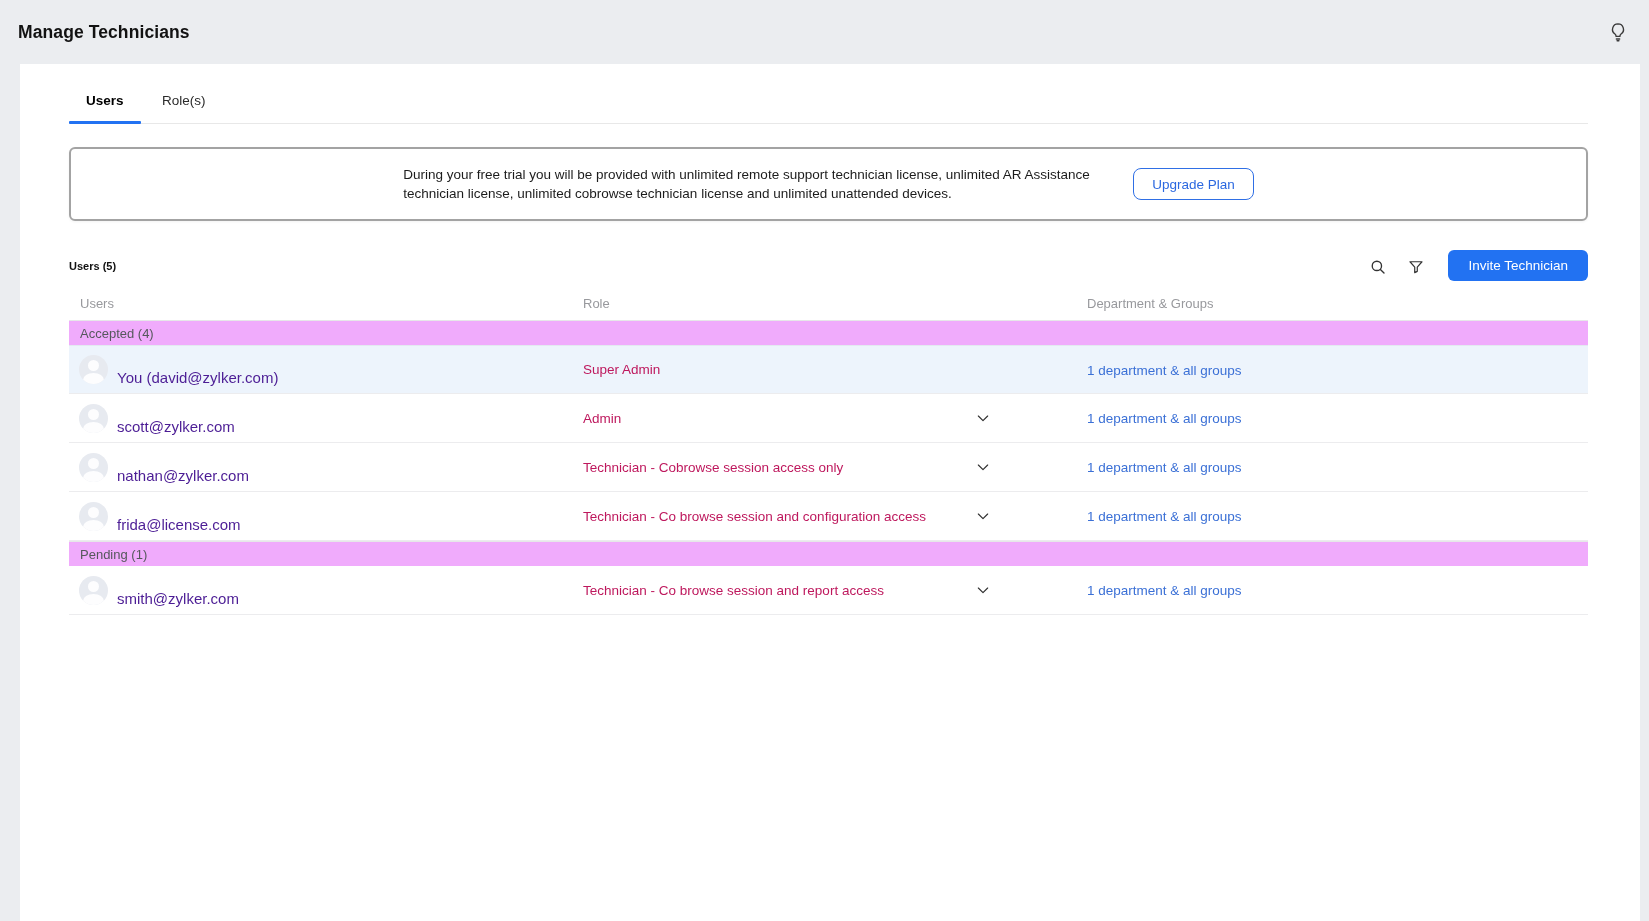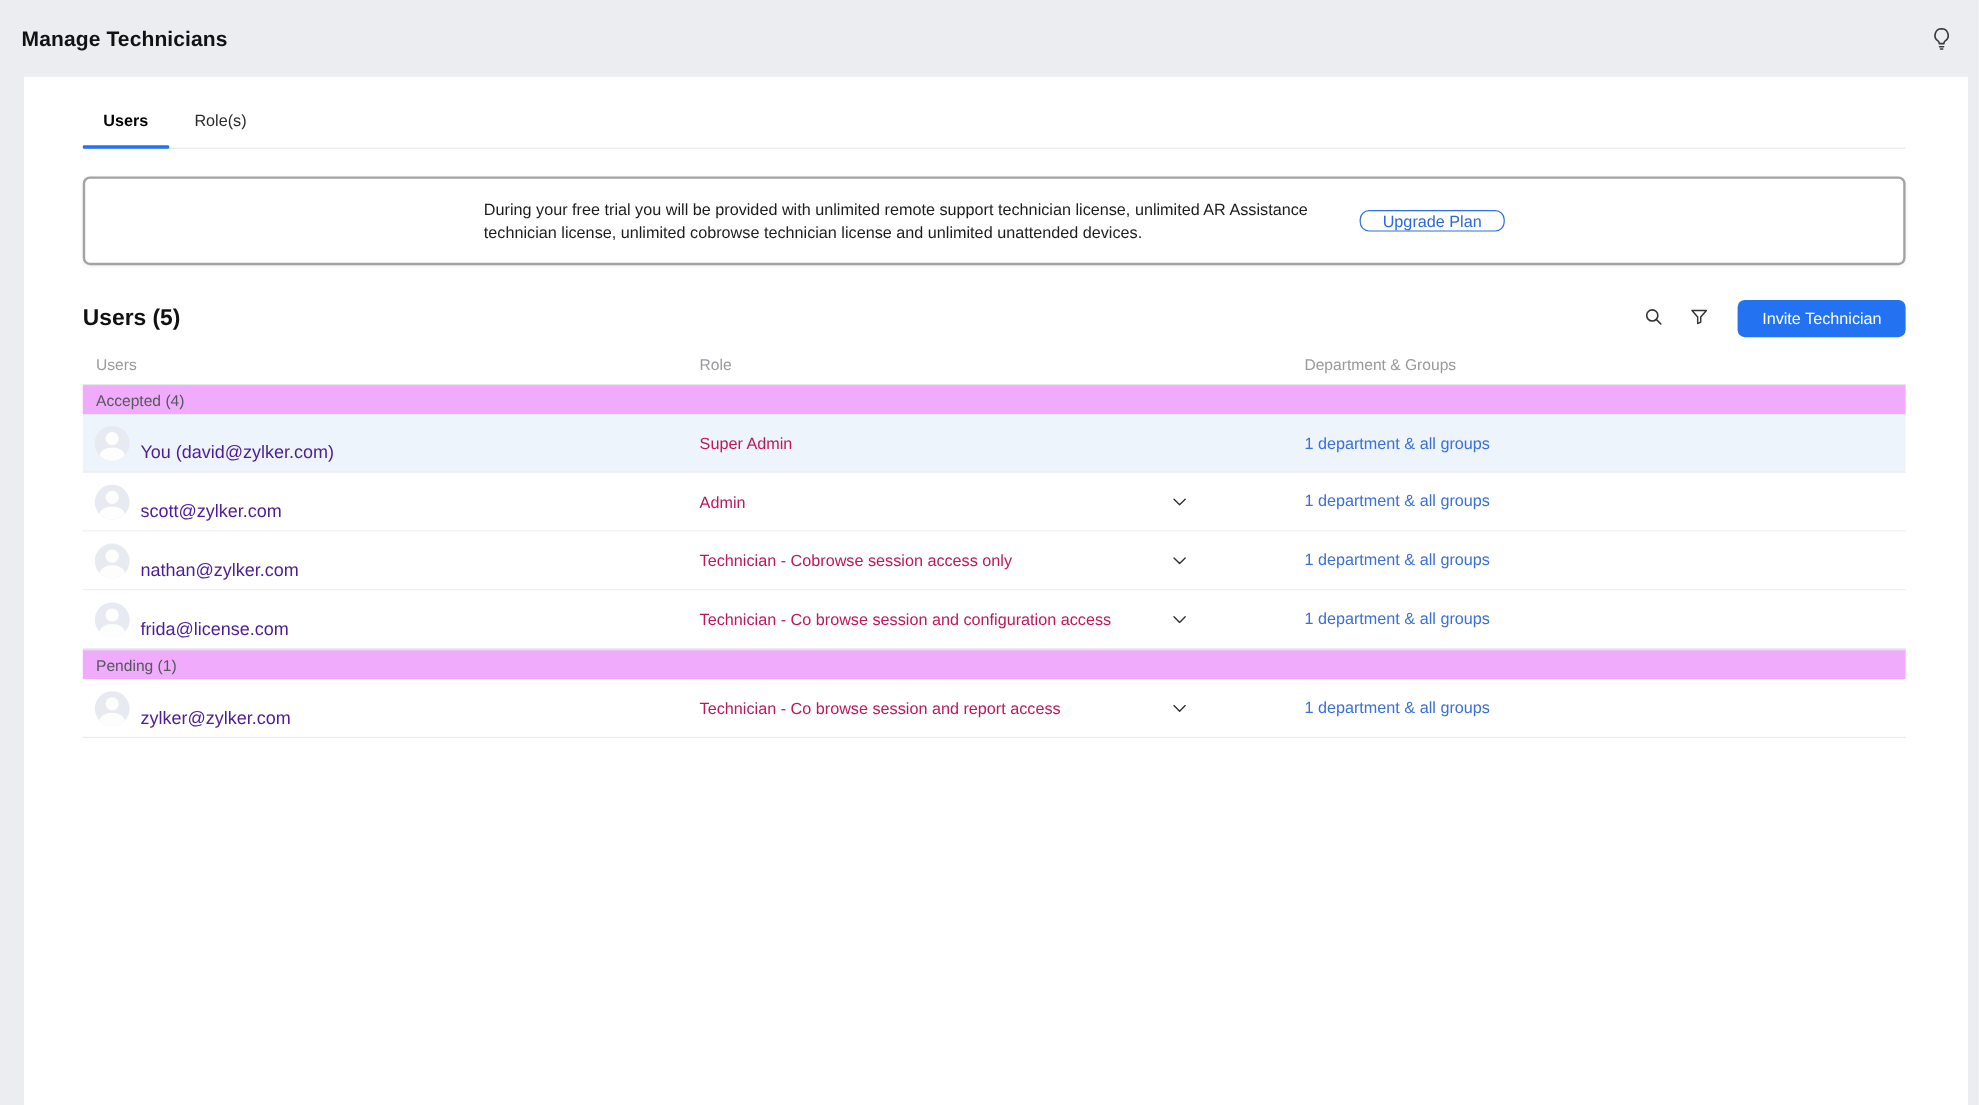--- a/index.html
+++ b/index.html
@@ -46,29 +46,29 @@
   
   .trial-banner {
     margin-top:23px; height:74px;
     border:2px solid #a3a3a3; border-radius:6px;
     box-shadow:0 1px 3px rgba(0,0,0,.05);
     display:flex; align-items:center; justify-content:center;
     padding:0 3px; background:#fff;
   }
   .trial-text { font-size:13.5px; line-height:19px; color:#1c1c1c; max-width:730px; }
   .upgrade-btn {
-    height:18px; padding:0 18px; font-size:13.5px;
+    height:32px; padding:0 18px; font-size:13.5px;
     color:#2b68e0; background:#fff; border:1px solid #2f6fe5; border-radius:8px;
     cursor:pointer; font-family:inherit; white-space:nowrap;
   }
 
   
   .list-header { margin-top:29px; display:flex; align-items:center; }
-  .list-title { font-size:19px; font-weight:700; color:#111; }
-  .list-actions { margin-left:auto; display:flex; align-items:flex-start; gap:10px; }
+  .list-title { font-size:11px; font-weight:700; color:#111; }
+  .list-actions { margin-left:auto; display:flex; align-items:flex-end; gap:10px; }
   .icon-btn {
     width:28px; height:28px; background:transparent; border:none; cursor:pointer;
     display:flex; align-items:center; justify-content:center;
   }
   .invite-btn {
     margin-left:8px; height:31px; padding:0 20px; font-size:13.5px; font-family:inherit;
     color:#fff; background:#2272f2; border:none; border-radius:6px; cursor:pointer;
   }
 
   
@@ -233,21 +233,21 @@
     <div class="c-dept">
       <a>1 department &amp; all groups</a>
     </div>
   </div>
           <div class="band">
     <span>Pending (1)</span>
   </div>
           <div class="t-grid t-row">
     <div class="c-user">
       <span class="avatar"></span>
-      <span class="user-name">zylker@zylker.com</span>
+      <span class="user-name">smith@zylker.com</span>
     </div>
     <div class="c-role">Technician - Co browse session and report access</div>
     <div class="c-chev">
       <span class="chevron">
         <svg width="16" height="16" viewBox="0 0 24 24" fill="none" stroke="#2f2f2f" stroke-width="1.7" stroke-linecap="round" stroke-linejoin="round">
           <polyline points="5,9 12,16 19,9"></polyline>
         </svg>
       </span>
     </div>
     <div class="c-dept">

